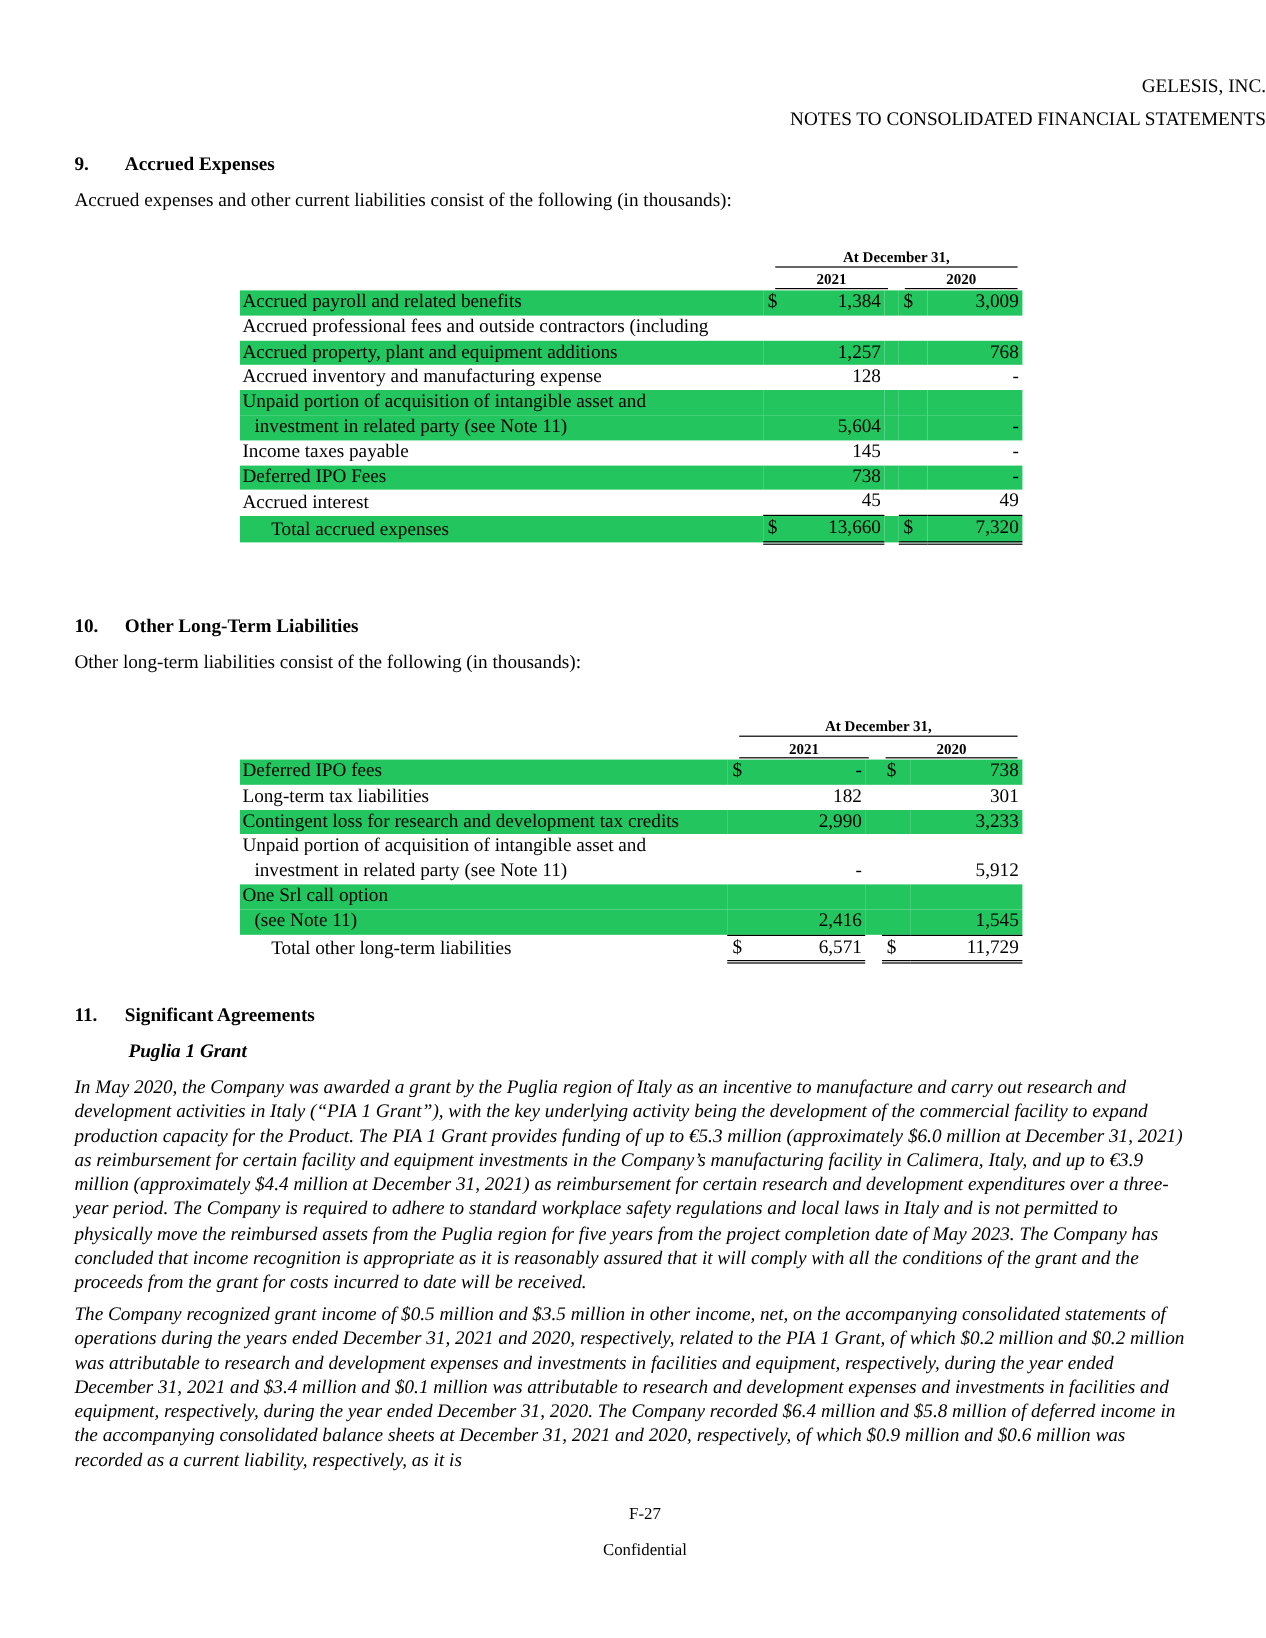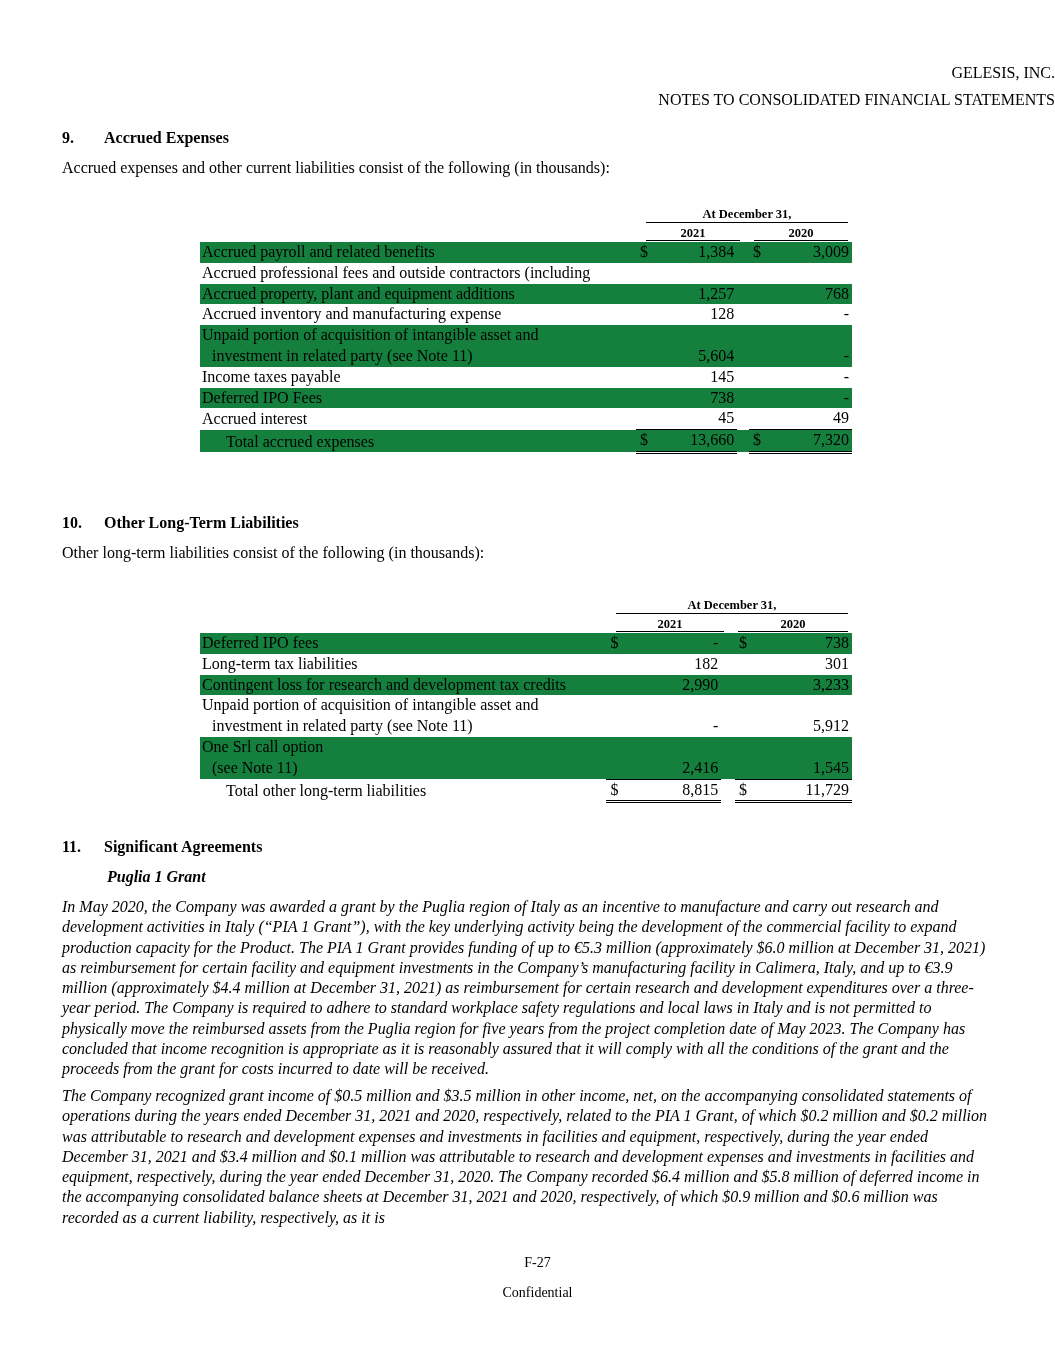--- a/index.html
+++ b/index.html
@@ -7,21 +7,21 @@
     width: 1055px; height: 1365px; position: relative; overflow: hidden;
     font-family: "Liberation Serif", serif; color: #000; font-size: 16px;
   }
   .center { position: absolute; left: 0; width: 1055px; text-align: right; font-weight: normal; }
   .abs { position: absolute; }
   .heading { font-weight: bold; font-size: 16px; }
   .heading .num { display: inline-block; width: 42px; }
   .para { position: absolute; left: 62px; width: 935px; line-height: 20.3px; font-size: 16px; text-align: left; font-style: italic; }
   table.fin { position: absolute; border-collapse: collapse; font-size: 16px; }
   table.fin td { padding: 0; height: 20.8px; vertical-align: bottom; line-height: 20.8px; }
-  tr.shade td { background: #15803d; }
+  tr.shade td { background: #22c55e; }
   td.lbl { padding-left: 2px !important; }
   td.indent { padding-left: 12px !important; }
   td.total { padding-left: 26px !important; }
   td.cur { width: 20px; text-align: left; padding-left: 4px !important; }
   td.val { text-align: right; padding-right: 3px !important; }
   td.gap { width: 8px; }
   .hdr-top { position: absolute; font-size: 12.5px; font-weight: bold; text-align: center; border-bottom: 1px solid #000; line-height: 15px; }
   .hdr-yr { position: absolute; font-size: 12.5px; font-weight: bold; text-align: center; border-bottom: 1px solid #000; line-height: 14px; }
   .dl { border-bottom: 3px double #000; }
   .footer { position: absolute; left: 10px; width: 1055px; text-align: center; font-size: 14px; }
@@ -205,21 +205,21 @@
         <td class="lbl indent">(see Note 11)</td>
         <td class="cur" style="border-bottom: 1px solid rgb(0, 0, 0);"></td>
         <td class="val" style="border-bottom: 1px solid rgb(0, 0, 0);">2,416</td>
         <td class="gap"></td>
         <td class="cur" style="border-bottom: 1px solid rgb(0, 0, 0);"></td>
         <td class="val" style="border-bottom: 1px solid rgb(0, 0, 0);">1,545</td>
       </tr>
       <tr>
         <td class="lbl total">Total other long-term liabilities</td>
         <td class="cur dl">$</td>
-        <td class="val dl">8,815</td>
+        <td class="val dl">6,571</td>
         <td class="gap"></td>
         <td class="cur dl">$</td>
         <td class="val dl">11,729</td>
       </tr>
     </tbody>
 </table>
 
 <div class="abs heading" style="left:62px; top:838px;">
   <span class="num">11.</span><span>Significant Agreements</span>
 </div>

